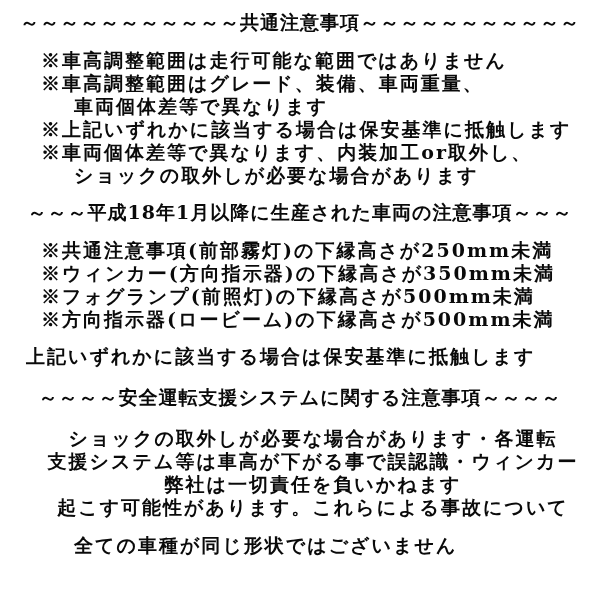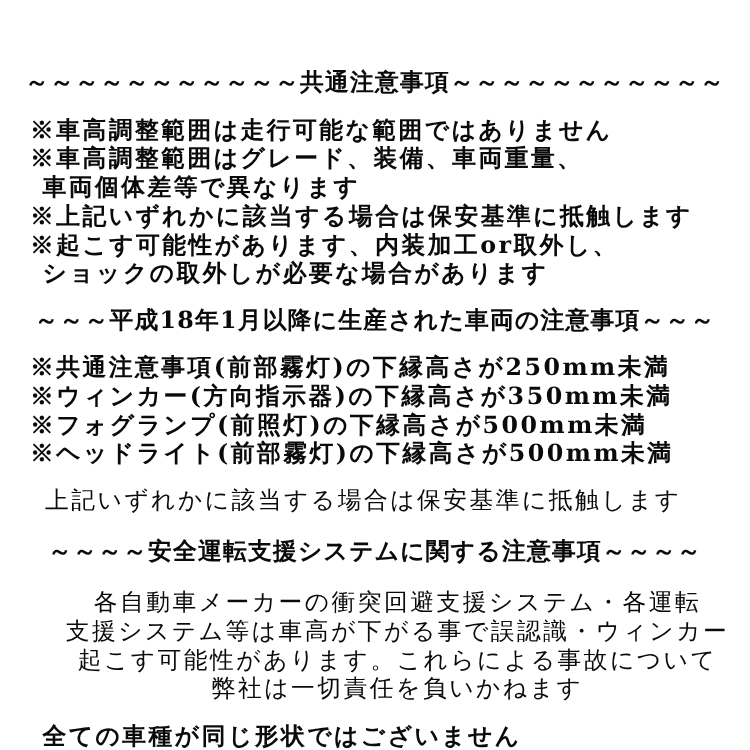--- a/index.html
+++ b/index.html
@@ -11,85 +11,84 @@
     overflow: hidden;
   }
   .doc {
     box-sizing: border-box;
     width: 600px;
     height: 480px;
     padding-top: 11px;
     color: #0a0a0a;
     font-family: "DejaVu Serif", "Liberation Serif", serif;
     font-size: 19px;
-    margin-top: 44px;
   }
   .heading {
     text-align: center;
     letter-spacing: 1px;
     line-height: 23px;
     white-space: nowrap;
     font-weight: bold;
   }
   .block {
     margin-top: 15px;
   }
   .line {
-    padding-left: 24px;
+    padding-left: 41px;
     letter-spacing: 2px;
     line-height: 23px;
     white-space: nowrap;
     font-weight: bold;
   }
   .line.indent {
-    padding-left: 34px;
+    padding-left: 74px;
   }
   .para-line {
-    padding-left: 36px;
+    padding-left: 26px;
     letter-spacing: 2px;
     line-height: 23px;
     white-space: nowrap;
-    font-weight: normal;
+    font-weight: bold;
   }
   .gap-lg { margin-top: 14px; }
   .gap-xl { margin-top: 18px; text-align: center; }
 </style>
 </head>
 <body>
 
 <div class="doc">
 
   <div class="heading">～～～～～～～～～～～共通注意事項～～～～～～～～～～～</div>
 
   <div class="block">
     <div class="line">※車高調整範囲は走行可能な範囲ではありません</div>
     <div class="line">※車高調整範囲はグレード、装備、車両重量、</div>
     <div class="line indent">車両個体差等で異なります</div>
     <div class="line">※上記いずれかに該当する場合は保安基準に抵触します</div>
-    <div class="line">※起こす可能性があります、内装加工or取外し、</div>
+    <div class="line">※車両個体差等で異なります、内装加工or取外し、</div>
     <div class="line indent">ショックの取外しが必要な場合があります</div>
   </div>
 
   <div class="heading gap-lg">～～～平成18年1月以降に生産された車両の注意事項～～～</div>
 
   <div class="block">
     <div class="line">※共通注意事項(前部霧灯)の下縁高さが250mm未満</div>
     <div class="line">※ウィンカー(方向指示器)の下縁高さが350mm未満</div>
     <div class="line">※フォグランプ(前照灯)の下縁高さが500mm未満</div>
-    <div class="line">※ヘッドライト(前部霧灯)の下縁高さが500mm未満</div>
+    <div class="line">※方向指示器(ロービーム)の下縁高さが500mm未満</div>
   </div>
 
   <div class="para-line gap-lg">上記いずれかに該当する場合は保安基準に抵触します</div>
 
   <div class="heading gap-xl">～～～～安全運転支援システムに関する注意事項～～～～</div>
 
   <div class="block gap-xl">
-    <div class="para-line">各自動車メーカーの衝突回避支援システム・各運転</div>
+    <div class="para-line">ショックの取外しが必要な場合があります・各運転</div>
     <div class="para-line">支援システム等は車高が下がる事で誤認識・ウィンカー</div>
+    <div class="para-line">弊社は一切責任を負いかねます</div>
     <div class="para-line">起こす可能性があります。これらによる事故について</div>
-    <div class="para-line">弊社は一切責任を負いかねます</div>
   </div>
 
   <div class="block">
     <div class="line indent">全ての車種が同じ形状ではございません</div>
   </div>
 
 </div>
 
 </body></html>

